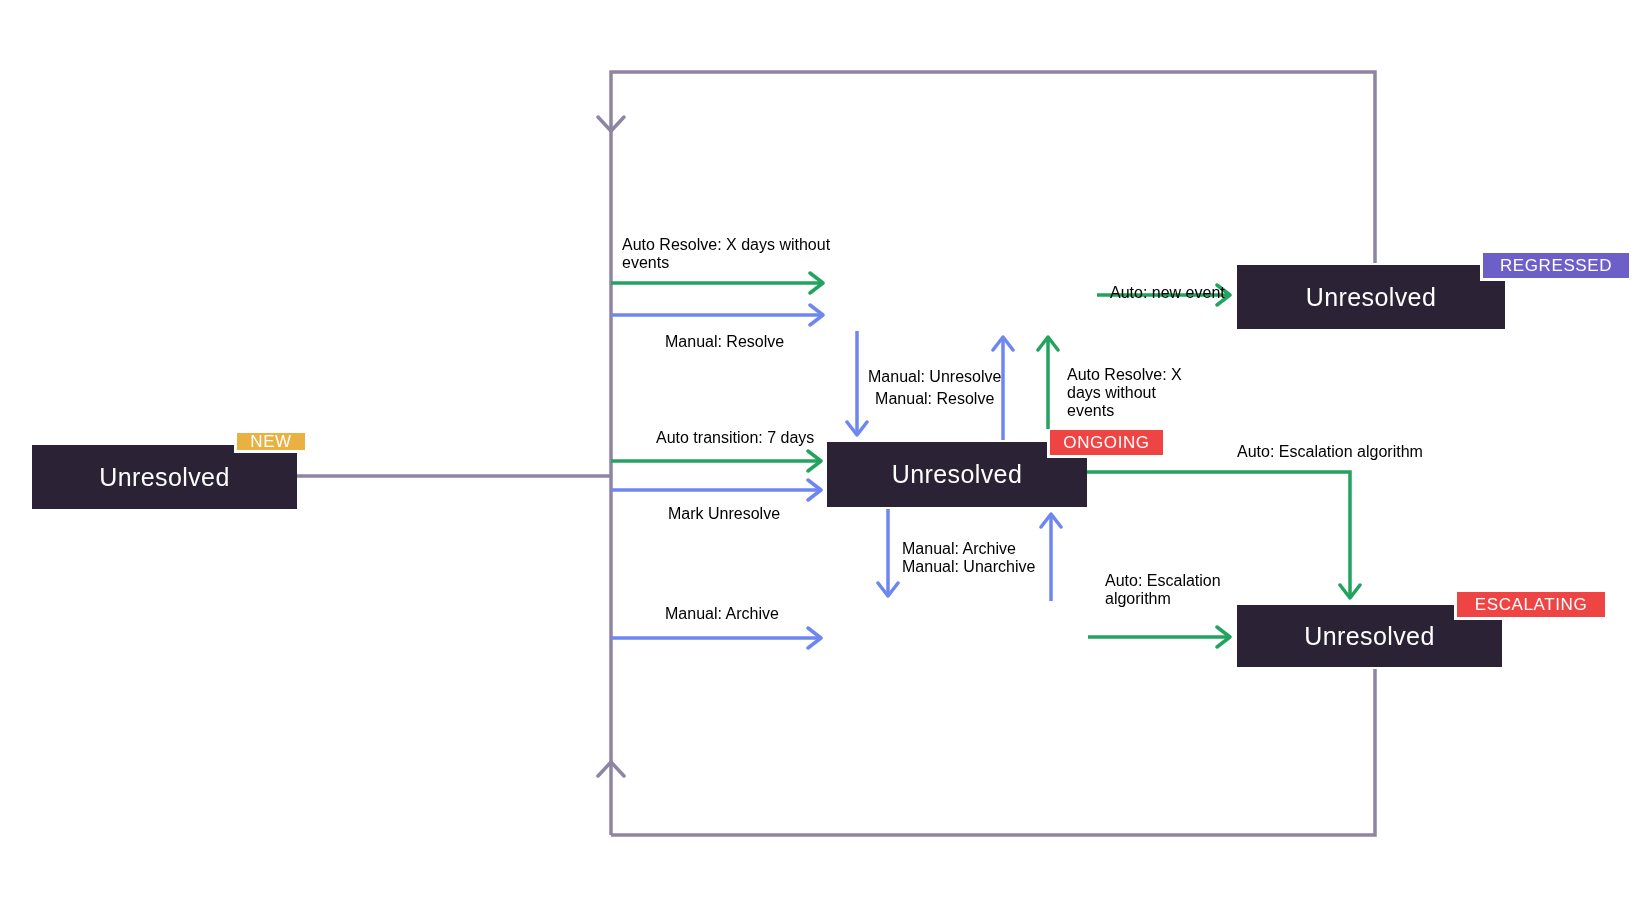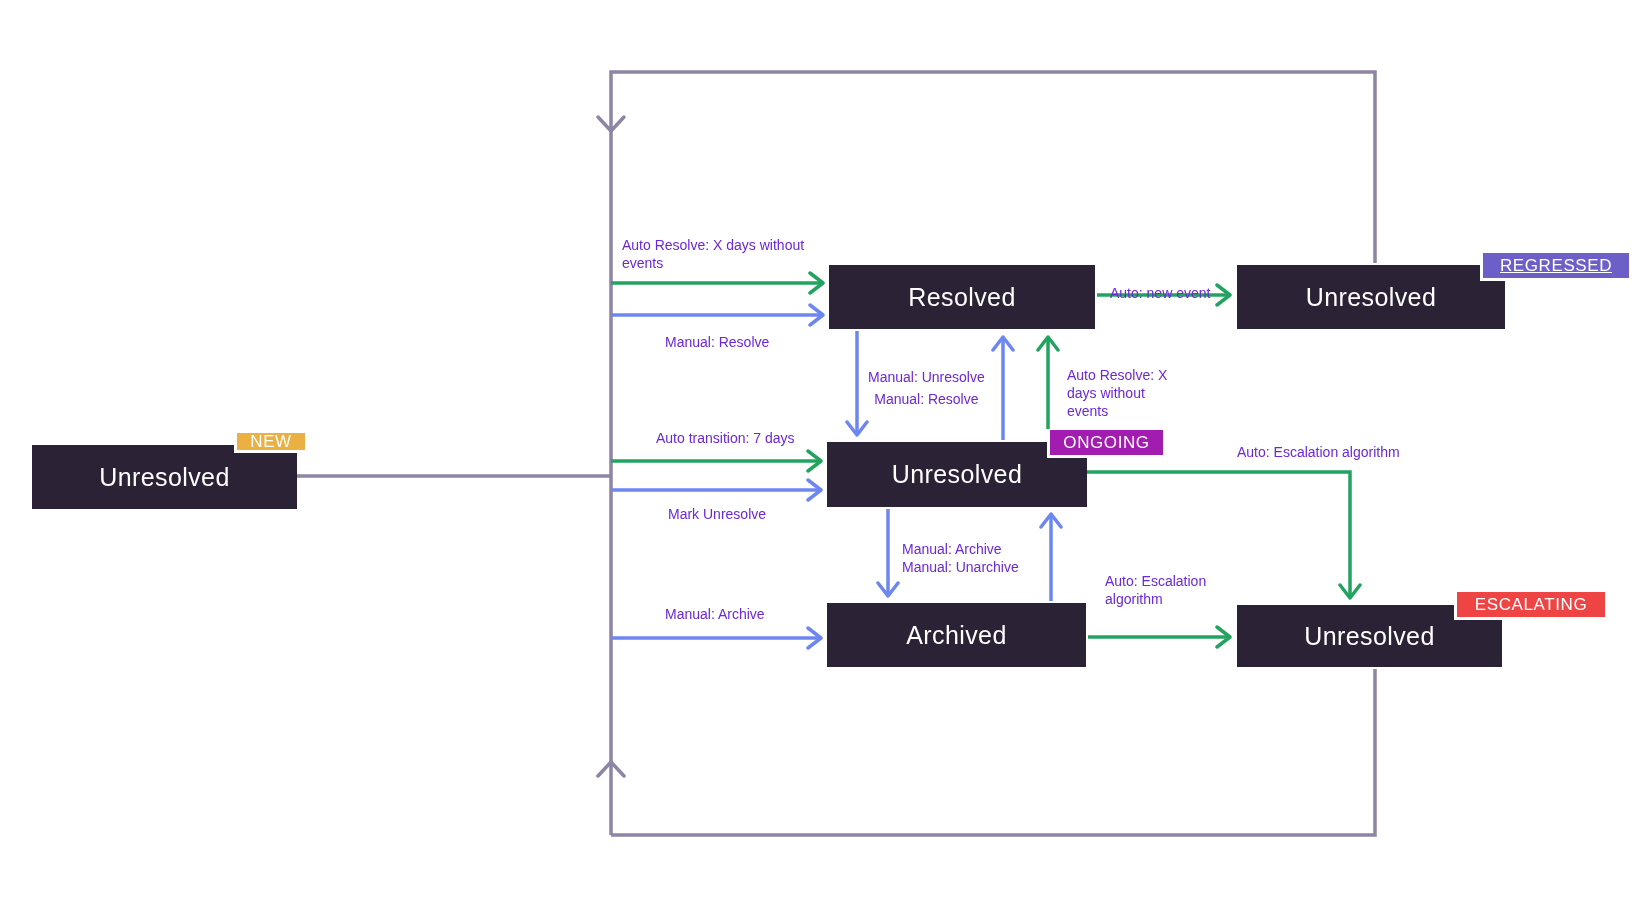--- a/index.html
+++ b/index.html
@@ -25,27 +25,27 @@
     display:flex;align-items:center;justify-content:center;
     font-size:17px;
     letter-spacing:0.6px;
     border-left:3px solid #ffffff;
     border-bottom:3px solid #ffffff;
     box-sizing:border-box;
     white-space:nowrap;
   }
   .badge-new{background:#ebb042;}
   .badge-regressed{background:#6c5fc8;}
-  .badge-ongoing{background:#a21caf;}
+  .badge-ongoing{background:#ef4444;}
   .badge-escalating{background:#ef4444;}
   .edge-label{
     position:absolute;
-    font-size:14px;
+    font-size:16px;
     line-height:18px;
-    color:#6d28d9;
+    color:#000000;
     white-space:pre-line;
   }
   .lh22{line-height:22px;}
 </style>
 </head>
 <body>
 
 <div id="canvas">
 
   <svg id="wires" width="1636" height="906" viewBox="0 0 1636 906">
@@ -82,29 +82,27 @@
       <path d="M 611 490 H 821" marker-end="url(#arrow-blue)"></path>
       <path d="M 888 509 V 596" marker-end="url(#arrow-blue)"></path>
       <path d="M 1051 601 V 514" marker-end="url(#arrow-blue)"></path>
       <path d="M 611 638 H 821" marker-end="url(#arrow-blue)"></path>
     </g>
   </svg>
 
   <div class="node" style="left:32px;top:445px;width:265px;height:64px;">Unresolved</div>
   <div class="badge badge-new" style="left:234px;top:433px;width:71px;height:20px;">NEW</div>
 
-  <div class="node" style="left:829px;top:265px;width:266px;height:64px;">Resolved</div>
 
   <div class="node" style="left:1237px;top:265px;width:268px;height:64px;">Unresolved</div>
-  <div class="badge badge-regressed" style="left:1480px;top:253px;width:149px;height:28px;text-decoration:underline;">REGRESSED</div>
+  <div class="badge badge-regressed" style="left:1480px;top:253px;width:149px;height:28px;">REGRESSED</div>
 
   <div class="node" style="left:827px;top:442px;width:260px;height:65px;">Unresolved</div>
   <div class="badge badge-ongoing" style="left:1047px;top:430px;width:116px;height:28px;">ONGOING</div>
 
-  <div class="node" style="left:827px;top:603px;width:259px;height:64px;">Archived</div>
 
   <div class="node" style="left:1237px;top:605px;width:265px;height:62px;">Unresolved</div>
   <div class="badge badge-escalating" style="left:1454px;top:592px;width:151px;height:28px;">ESCALATING</div>
 
   <div class="edge-label" style="left:622px;top:236px;">Auto Resolve: X days without
 events</div>
 
   <div class="edge-label" style="left:665px;top:333px;">Manual: Resolve</div>
 
   <div class="edge-label" style="left:1110px;top:284px;">Auto: new event</div>

